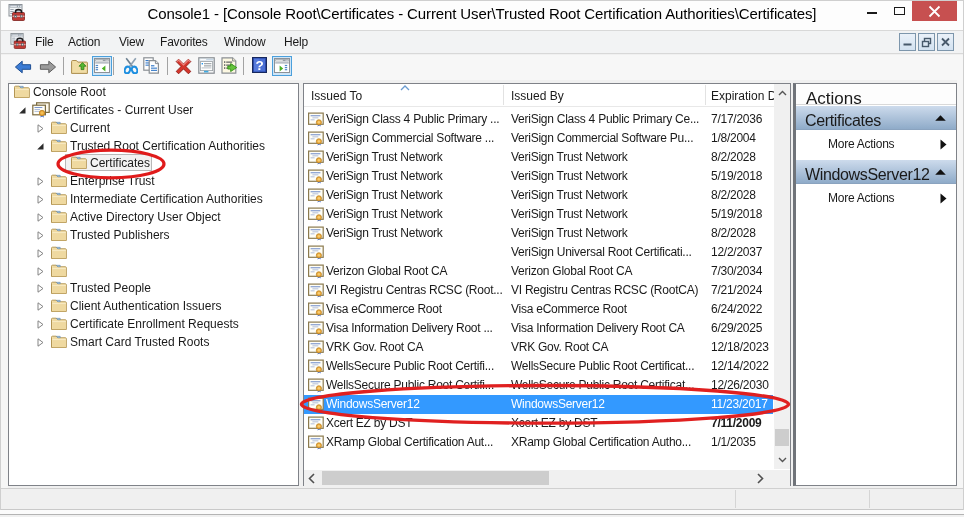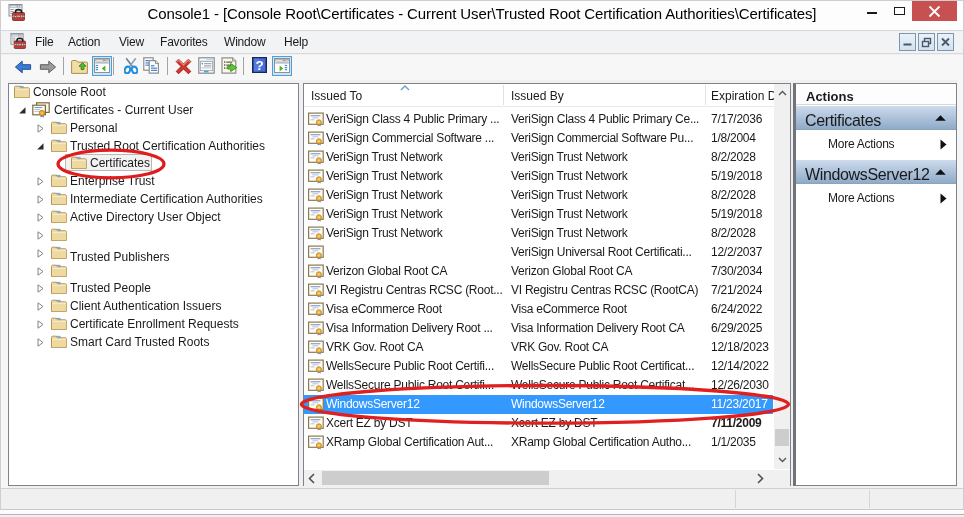--- a/index.html
+++ b/index.html
@@ -248,21 +248,21 @@
       </svg>
     </span>
     <span class="abs" style="left:51px;top:2px;">
       <svg width="16" height="13" viewBox="0 0 16 13" style="">
         <path d="M0.5 12.5 V2.2 Q0.5 1.2 1.5 1.2 H5.2 L6.6 2.8 H14.5 Q15.3 2.8 15.3 3.7 V12.5 Z" fill="#f4e3b4" stroke="#b39553" stroke-width="1"></path>
         <path d="M6.9 2.9 L5.4 1.3 H9.2 V2.9 Z" fill="#9ec6e8" stroke="#6a86a0" stroke-width="0.6"></path>
         <path d="M1.3 12.2 V2.5 q0-0.6 0.7-0.6 H4.9 L6.3 3.6 H14.4 q0.5 0 0.5 0.5 V12.2 Z" fill="#efd9a0"></path>
         <path d="M1.3 4.6 H14.9" stroke="#f8ecc8" stroke-width="0.9"></path>
       </svg>
     </span>
-    <span class="abs" style="left:70px;">Personal</span>
+    <span class="abs" style="left:70px;">Current</span>
   </div>
 <div class="treerow t12" style="left:0;top:137px;width:291px;">
     <span class="abs" style="left:36px;top:5px;">
       <svg width="9" height="9" viewBox="0 0 9 9" style="">
         <path d="M7.5 1.2 V7.5 H1.2 Z" fill="#2b2b2b"></path>
       </svg>
     </span>
     <span class="abs" style="left:51px;top:2px;">
       <svg width="16" height="13" viewBox="0 0 16 13" style="">
         <path d="M0.5 12.5 V2.2 Q0.5 1.2 1.5 1.2 H5.2 L6.6 2.8 H14.5 Q15.3 2.8 15.3 3.7 V12.5 Z" fill="#f4e3b4" stroke="#b39553" stroke-width="1"></path>
@@ -340,21 +340,21 @@
       </svg>
     </span>
     <span class="abs" style="left:51px;top:2px;">
       <svg width="16" height="13" viewBox="0 0 16 13" style="">
         <path d="M0.5 12.5 V2.2 Q0.5 1.2 1.5 1.2 H5.2 L6.6 2.8 H14.5 Q15.3 2.8 15.3 3.7 V12.5 Z" fill="#f4e3b4" stroke="#b39553" stroke-width="1"></path>
         <path d="M6.9 2.9 L5.4 1.3 H9.2 V2.9 Z" fill="#9ec6e8" stroke="#6a86a0" stroke-width="0.6"></path>
         <path d="M1.3 12.2 V2.5 q0-0.6 0.7-0.6 H4.9 L6.3 3.6 H14.4 q0.5 0 0.5 0.5 V12.2 Z" fill="#efd9a0"></path>
         <path d="M1.3 4.6 H14.9" stroke="#f8ecc8" stroke-width="0.9"></path>
       </svg>
     </span>
-    <span class="abs" style="left:70px;margin-top:22px;">Trusted Publishers</span>
+    <span class="abs" style="left:70px;">Trusted Publishers</span>
   </div>
 <div class="treerow t12" style="left:0;top:244px;width:291px;">
     <span class="abs" style="left:36px;top:5px;">
       <svg width="9" height="9" viewBox="0 0 9 9" style="">
         <path d="M2 0.8 L7 4.5 L2 8.2 Z" fill="#ffffff" stroke="#848484" stroke-width="1"></path>
       </svg>
     </span>
     <span class="abs" style="left:51px;top:2px;">
       <svg width="16" height="13" viewBox="0 0 16 13" style="">
         <path d="M0.5 12.5 V2.2 Q0.5 1.2 1.5 1.2 H5.2 L6.6 2.8 H14.5 Q15.3 2.8 15.3 3.7 V12.5 Z" fill="#f4e3b4" stroke="#b39553" stroke-width="1"></path>
@@ -771,21 +771,21 @@
       <path d="M1 1 L5.5 5.5 L1 10" fill="none" stroke="#505050" stroke-width="1.6"></path>
     </svg>
   </div>
 <div class="abs" style="left:298px;top:382px;">
     <svg width="495" height="45" viewBox="0 0 495 45" style="">
       <ellipse cx="247" cy="22.3" rx="243.5" ry="18.8" fill="none" stroke="#e02020" stroke-width="3.4"></ellipse>
     </svg>
   </div>
 <div class="abs panel" style="left:793px;top:83px;width:164px;height:403px;border-left:3px solid #70747a;"></div>
 <div class="abs" style="left:796px;top:84px;width:160px;height:21px;background:#fdfdfd;border-bottom:1px solid #d9d9d9;"></div>
-<div class="abs" style="left:806px;top:89px;font-size:13px;font-weight:bold;color:#1a1a1a;">Actions</div>
+<div class="abs" style="left:806px;top:89px;font-size:17px;font-weight:normal;color:#1a1a1a;">Actions</div>
 <div class="bluehead" style="top:106px;height:24px;">
     <span class="bt" style="top:6px;">Certificates</span>
     <span class="abs" style="left:139px;top:9px;">
       <svg width="11" height="6" viewBox="0 0 11 6" style="">
         <path d="M5.5 0.3 L10.8 5.7 H0.2 Z" fill="#111"></path>
       </svg>
     </span>
   </div>
 <div class="moreact" style="top:137px;">More Actions</div>
 <div class="abs" style="left:940px;top:139px;">

